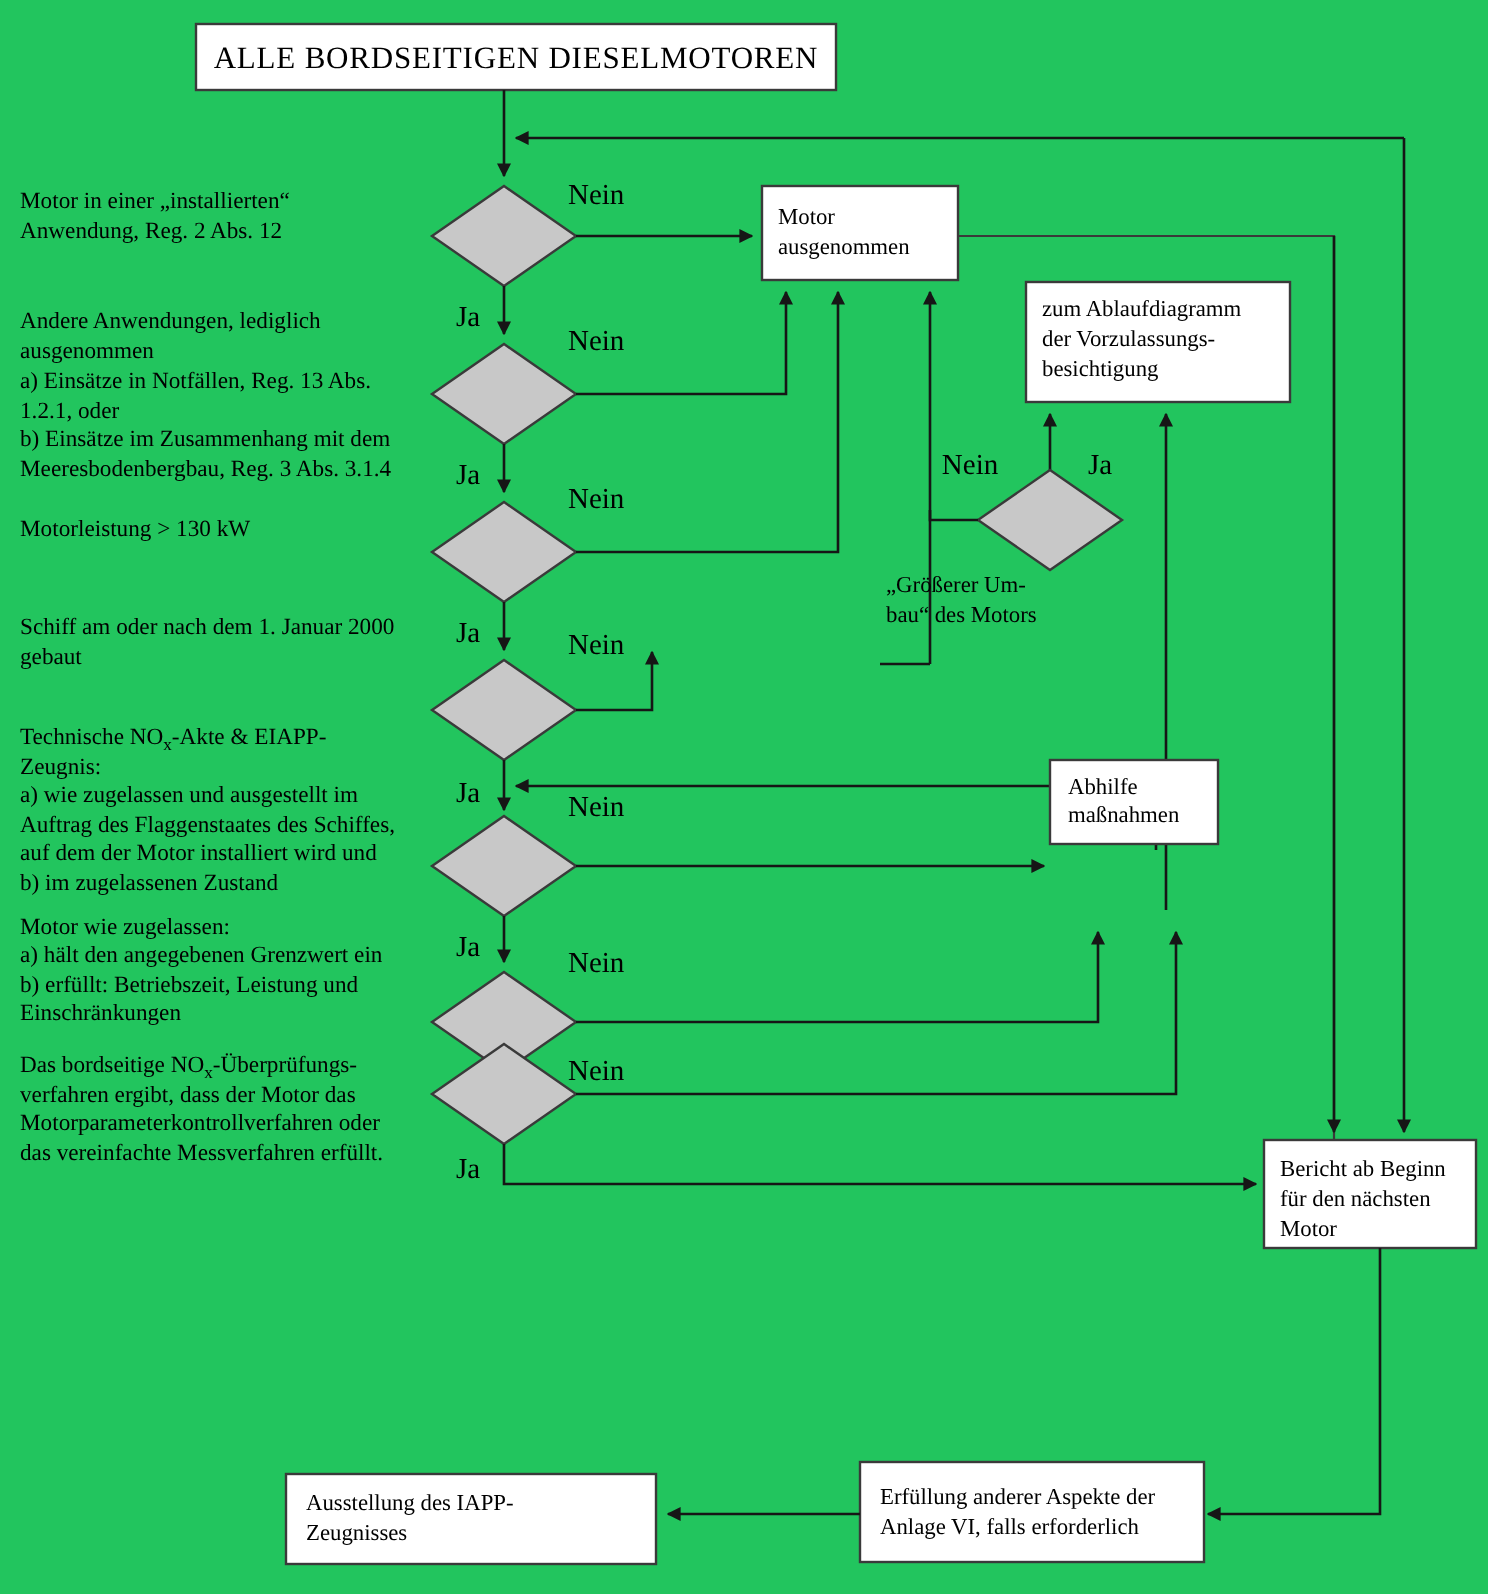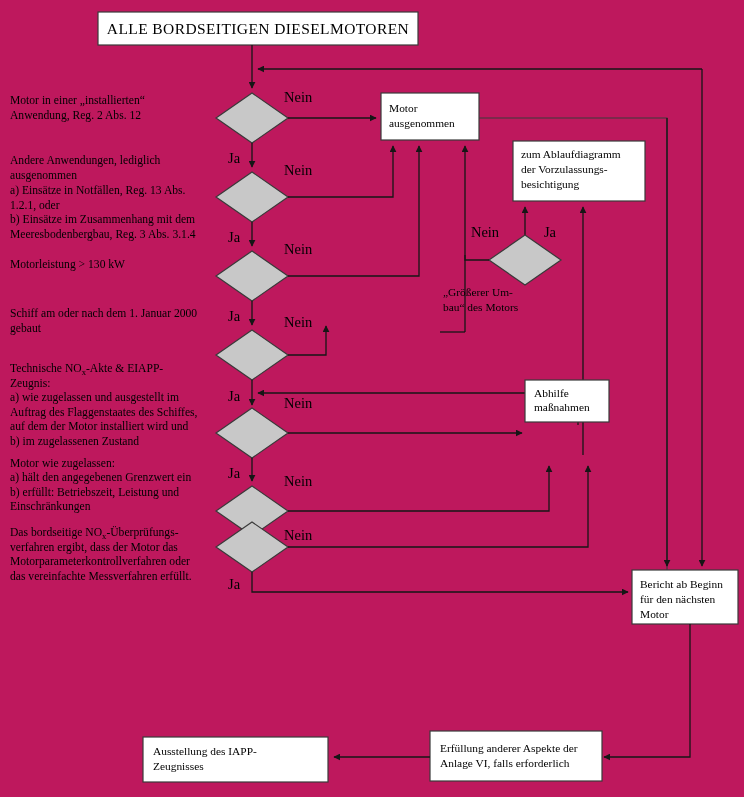--- a/index.html
+++ b/index.html
@@ -4,21 +4,21 @@
 <style>
   html, body {
     margin: 0;
     padding: 0;
     background: #ffffff;
   }
   #page {
     position: relative;
     width: 744px;
     height: 797px;
-    background: #be185d;
+    background: #22c55e;
     font-family: "Liberation Serif", "DejaVu Serif", serif;
     overflow: hidden;
   }
   svg#flow {
     position: absolute;
     left: 0;
     top: 0;
     width: 744px;
     height: 797px;
   }

